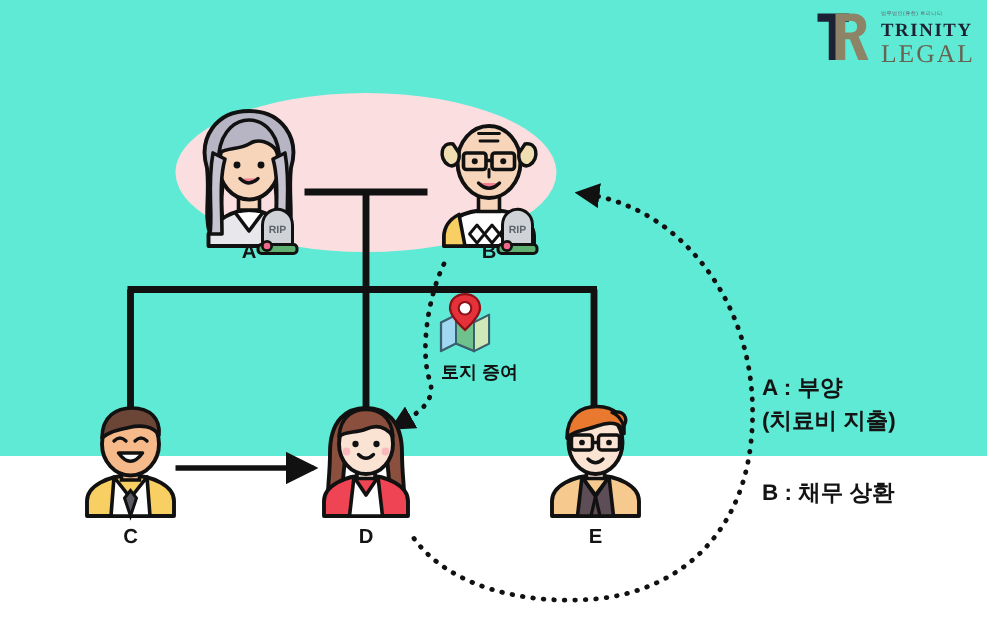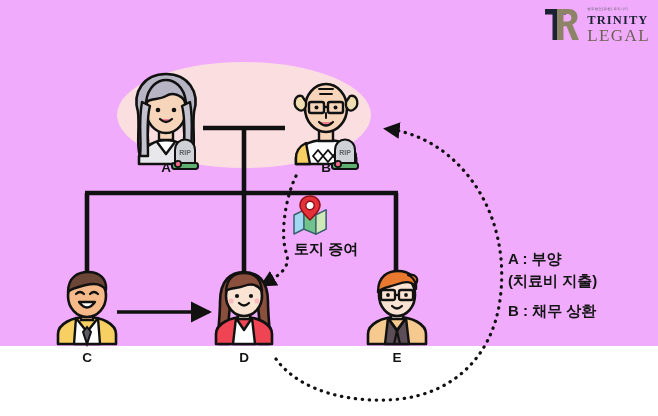--- a/index.html
+++ b/index.html
@@ -5,22 +5,22 @@
   * { box-sizing: border-box; }
   html, body {
     margin: 0; padding: 0;
     width: 658px; height: 416px;
     background: #ffffff;
     font-family: "Liberation Sans", "DejaVu Sans", sans-serif;
     overflow: hidden;
   }
   #stage {
     position: relative;
-    width: 658px; height: 346px;
-    background: #f0abfc;
+    width: 658px; height: 304px;
+    background: #5eead4;
   }
   
   #logo {
     position: absolute; top: 6px; right: 8px;
     display: flex; align-items: flex-start; gap: 5px;
   }
   #logo .tr-mark { width: 40px; height: 38px; display:block; }
   #logo .wordmark { padding-top: 2px; }
   #logo .kr-tag {
     font-size: 3.4px; letter-spacing: .3px; color: #5d5d66;
@@ -41,27 +41,27 @@
   
   .node-label {
     position: absolute; font-size: 13.5px; font-weight: 700;
     color: #141414; text-align: center; width: 40px;
   }
   
   .edge-caption {
     position: absolute; font-size: 11.5px; font-weight: 700;
     color: #111111; white-space: nowrap;
   }
-  #gift-caption { font-size: 15px; }
+  #gift-caption { font-size: 12px; }
   
   #legend {
     position: absolute; left: 508px; top: 248px;
     font-size: 15px; font-weight: 700; color: #141414; line-height: 1.45;
   }
-  #legend .legend-block + .legend-block { margin-top: 8px; }
+  #legend .legend-block + .legend-block { margin-top: 26px; }
   #legend .legend-line { white-space: nowrap; }
 </style>
 </head>
 <body>
 
 <div id="stage">
 
   <div id="logo">
     <svg class="tr-mark" viewBox="0 0 40 38">
       <path d="M3 3 H24 V8.5 H16.5 V34 H10.5 V8.5 H3 Z" fill="#1c2233"></path>

